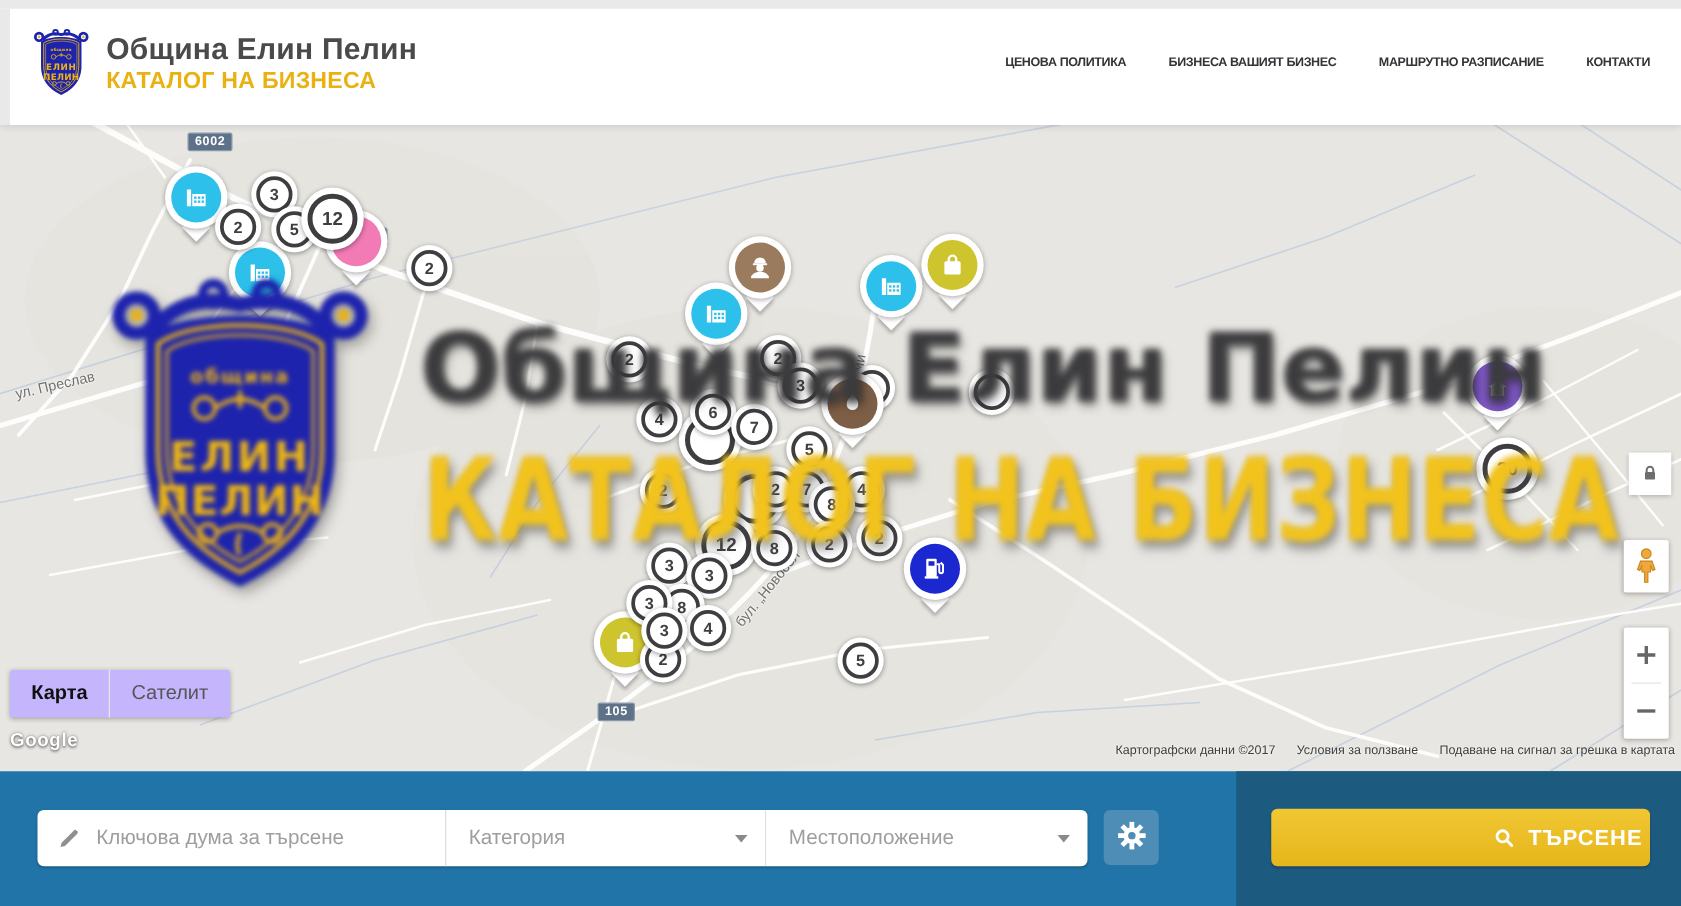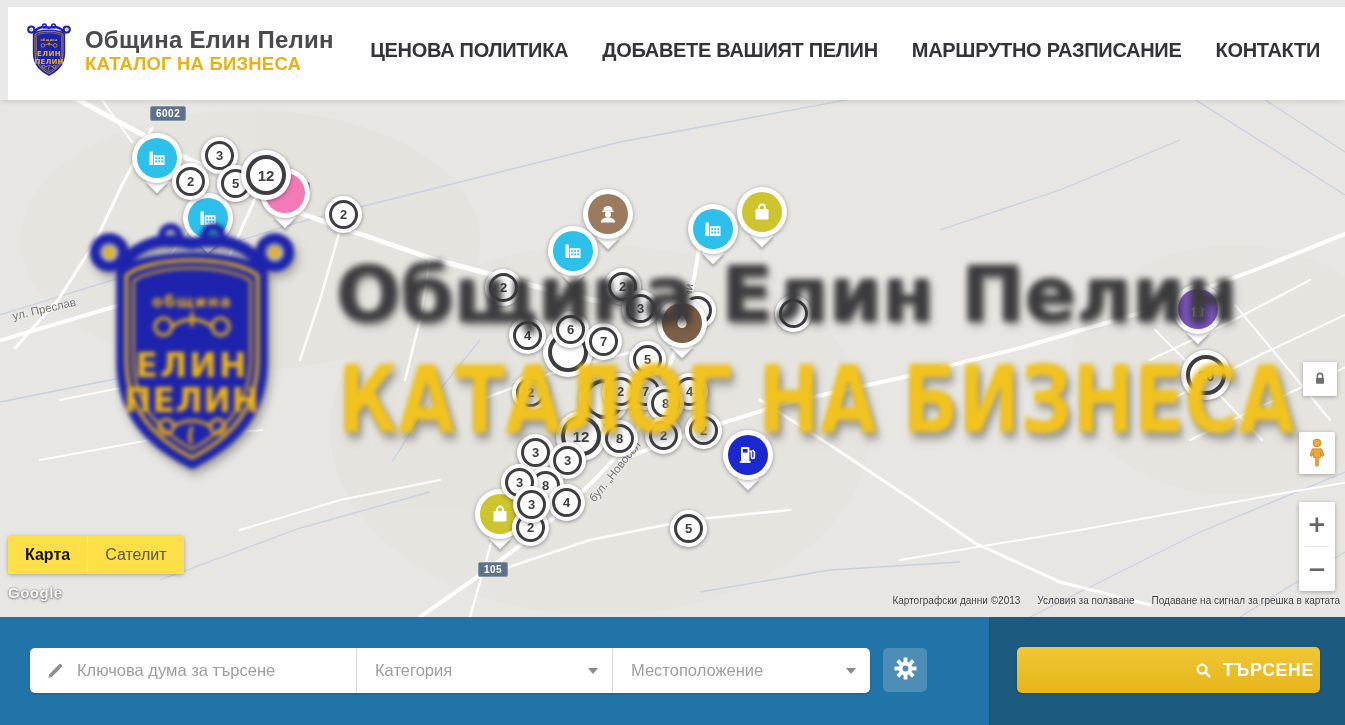--- a/index.html
+++ b/index.html
@@ -10,21 +10,21 @@
   #top-strip{position:absolute;left:0;top:0;width:1345px;height:7px;background:#e9e9e9;z-index:9;}
   #left-strip{position:absolute;left:0;top:7px;width:8px;height:93px;background:#e9e9e9;z-index:9;}
   #header{position:absolute;left:0;top:0;width:1345px;height:100px;background:#fff;
           box-shadow:0 2px 5px rgba(0,0,0,.10);z-index:8;display:flex;align-items:center;}
   #brand{display:flex;align-items:center;margin-left:26px;}
   #header-logo{width:46px;height:58px;}
   #brand-text{margin-left:13px;line-height:1.15;}
   #brand-line1{font-size:24px;font-weight:bold;color:#4a4a4c;letter-spacing:.2px;}
   #brand-line2{font-size:18.5px;font-weight:bold;color:#e9b112;letter-spacing:.2px;}
   #nav{margin-left:auto;margin-right:25px;display:flex;gap:34px;}
-  .nav-item{font-size:20px;font-weight:bold;color:#333338;letter-spacing:-.3px;cursor:pointer;white-space:nowrap;}
+  .nav-item{font-size:10px;font-weight:bold;color:#333338;letter-spacing:-.3px;cursor:pointer;white-space:nowrap;}
 
   
   #map{position:absolute;left:0;top:100px;width:1345px;height:517px;background:#e8e6e2;overflow:hidden;}
   #roads{position:absolute;left:0;top:0;z-index:0;}
   #map-labels{position:absolute;left:0;top:0;width:100%;height:100%;z-index:0;}
   .route-badge{position:absolute;background:#5d7288;border:1px solid #8898ab;border-radius:2px;
                color:#fff;font-size:10px;font-weight:bold;padding:1px 5px;letter-spacing:.5px;}
   .route-badge.clipped{width:8px;overflow:hidden;padding:1px 2px;}
   .street-label{position:absolute;color:#6f6f6f;font-size:11.5px;white-space:nowrap;
                 text-shadow:0 0 2px #fff,0 0 2px #fff;}
@@ -55,21 +55,21 @@
   #wm-logo{position:absolute;left:85px;top:112px;width:214px;height:272px;
            filter:blur(2.2px) drop-shadow(3px 5px 5px rgba(0,0,0,.35));}
   #wm-title{position:absolute;left:336px;top:150px;font-family:"DejaVu Sans",sans-serif;font-weight:bold;
             font-size:76px;color:#3b3b3d;white-space:nowrap;
             filter:blur(3px) drop-shadow(2px 4px 3px rgba(0,0,0,.35));}
   #wm-subtitle{position:absolute;left:338px;top:247px;font-family:"DejaVu Sans",sans-serif;font-weight:bold;
                font-size:92px;color:#f2c31d;white-space:nowrap;transform:scaleX(.8);transform-origin:left top;
                filter:blur(2.5px) drop-shadow(4px 6px 4px rgba(70,70,70,.55));}
 
   
-  #maptype{position:absolute;left:8px;top:436px;display:flex;background:#fde047;z-index:6;
+  #maptype{position:absolute;left:8px;top:436px;display:flex;background:#c4b5fd;z-index:6;
            box-shadow:0 1px 4px rgba(0,0,0,.3);border-radius:2px;}
   .mt-btn{height:38px;line-height:38px;padding:0 17px;font-size:16px;cursor:pointer;}
   #mt-map{font-weight:bold;color:#101010;}
   #mt-sat{color:#565656;border-left:1px solid #e8e8e8;}
   #google-logo{position:absolute;left:8px;top:484px;z-index:6;font-size:15px;font-weight:bold;
                letter-spacing:.5px;color:#fff;
                text-shadow:0 1px 2px rgba(0,0,0,.35),0 0 3px rgba(0,0,0,.3),0 0 1px rgba(0,0,0,.4);}
   #attribution{position:absolute;right:5px;top:495px;z-index:6;display:flex;gap:17px;
                font-size:10px;color:#3d3d3d;text-shadow:0 0 2px #fff;}
   .attr-item{white-space:nowrap;}
@@ -139,21 +139,21 @@
     <text x="75" y="115" text-anchor="middle" font-family="DejaVu Sans,sans-serif" font-size="23" font-weight="bold" fill="#eab417" letter-spacing="1.5">ЕЛИН</text>
     <text x="75" y="140" text-anchor="middle" font-family="DejaVu Sans,sans-serif" font-size="23" font-weight="bold" fill="#eab417" letter-spacing="0.5">ПЕЛИН</text>
   </svg></div>
     <div id="brand-text">
       <div id="brand-line1">Община Елин Пелин</div>
       <div id="brand-line2">КАТАЛОГ НА БИЗНЕСА</div>
     </div>
   </div>
   <div id="nav">
       <div class="nav-item">ЦЕНОВА ПОЛИТИКА</div>
-      <div class="nav-item">ДОБАВЕТЕ ВАШИЯТ ПЕЛИН</div>
+      <div class="nav-item">БИЗНЕСА ВАШИЯТ БИЗНЕС</div>
       <div class="nav-item">МАРШРУТНО РАЗПИСАНИЕ</div>
       <div class="nav-item">КОНТАКТИ</div>
     </div>
 </div>
 <div id="top-strip"></div>
 <div id="left-strip"></div>
 
 <div id="map">
   <svg id="roads" width="1345" height="517">
     <g opacity="0.55">
@@ -491,21 +491,21 @@
     <div id="wm-subtitle">КАТАЛОГ НА БИЗНЕСА</div>
   </div>
 
   <div id="maptype">
     <div class="mt-btn" id="mt-map">Карта</div>
     <div class="mt-btn" id="mt-sat">Сателит</div>
   </div>
 
   <div id="google-logo">Google</div>
   <div id="attribution">
-      <span class="attr-item">Картографски данни ©2013</span>
+      <span class="attr-item">Картографски данни ©2017</span>
       <span class="attr-item">Условия за ползване</span>
       <span class="attr-item">Подаване на сигнал за грешка в картата</span>
     </div>
 
   <div id="lock-btn">
     <svg width="16" height="16" viewBox="0 0 24 24">
       <path fill="none" stroke="#6e6e6e" stroke-width="2.4" d="M8 10V7.5a4 4 0 0 1 8 0V10"></path>
       <rect x="6" y="10" width="12" height="9" rx="1.2" fill="#6e6e6e"></rect>
     </svg>
   </div>

